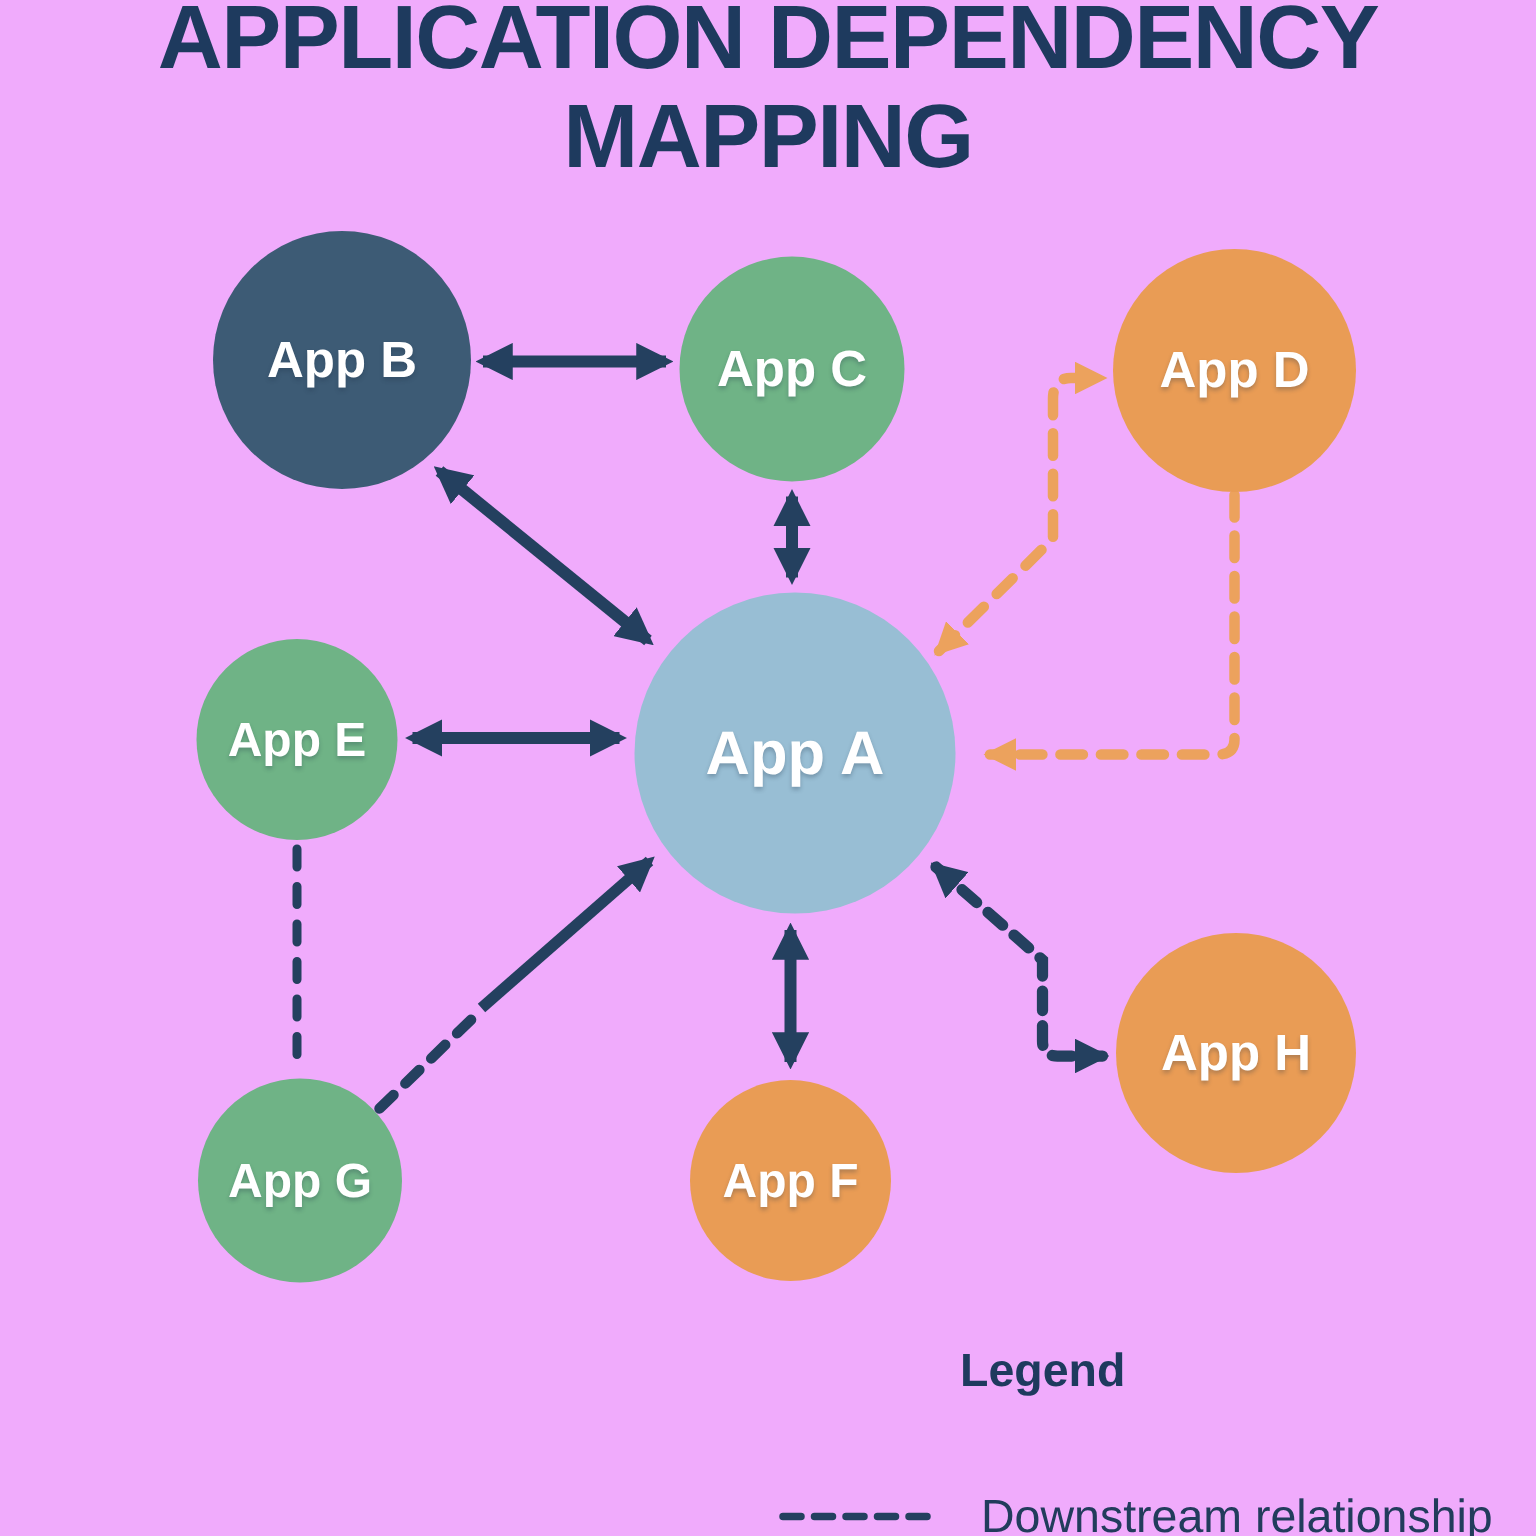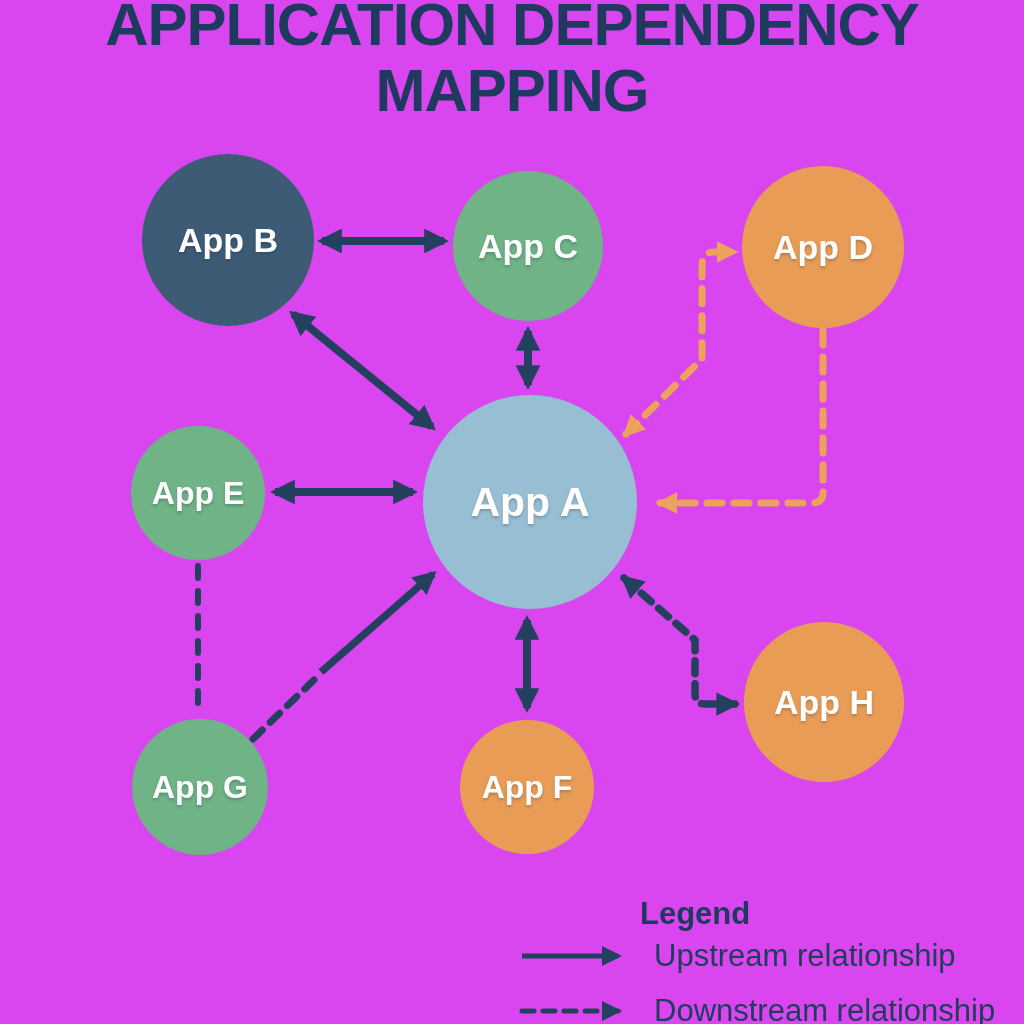--- a/index.html
+++ b/index.html
@@ -1,18 +1,18 @@
 <!DOCTYPE html>
 <html><head>
 <meta charset="utf-8">
 <style>
   html,body{margin:0;padding:0;background:#e8e8e6;}
   .stage{
     position:relative;width:1024px;height:1024px;margin:0 auto;
-    background:#d946ef;overflow:hidden;
+    background:#f0abfc;overflow:hidden;
     font-family:"Liberation Sans",sans-serif;
   }
   .page-title{
     position:absolute;top:-8px;left:50%;transform:translateX(-50%);
     width:940px;margin:0;text-align:center;
     font-size:60px;line-height:1.1;letter-spacing:-1px;
     font-weight:bold;color:#1e3a5e;
   }
   svg.diagram{position:absolute;left:0;top:0;}
   .node-label{
@@ -103,31 +103,20 @@
       <text x="527" y="787" class="node-label" font-size="32">App F</text>
     </g>
     <g>
       <circle cx="824" cy="702" r="80" fill="#e99c55"></circle>
       <text x="824" y="702" class="node-label" font-size="34">App H</text>
     </g>
   </svg>
 
   <div class="legend-title">Legend</div>
 
-  <div class="legend-row row-upstream">
-    <svg class="key" viewBox="0 0 128 30">
-      <defs>
-        <marker id="lg-navy" viewBox="0 0 10 10" refX="8" refY="5" markerWidth="4" markerHeight="4" orient="auto" markerUnits="strokeWidth">
-          <path d="M0,0 L10,5 L0,10 z" fill="#24405f"></path>
-        </marker>
-      </defs>
-      <line x1="6" y1="15" x2="102" y2="15" stroke="#24405f" stroke-width="5" marker-end="url(#lg-navy)"></line>
-    </svg>
-    <span class="lbl">Upstream relationship</span>
-  </div>
 
   <div class="legend-row row-downstream">
     <svg class="key" viewBox="0 0 128 30">
       <line x1="6" y1="15" x2="102" y2="15" stroke="#24405f" stroke-width="5" stroke-dasharray="12 9" stroke-linecap="round" marker-end="url(#lg-navy)"></line>
     </svg>
     <span class="lbl">Downstream relationship</span>
   </div>
 
 </div>
 

